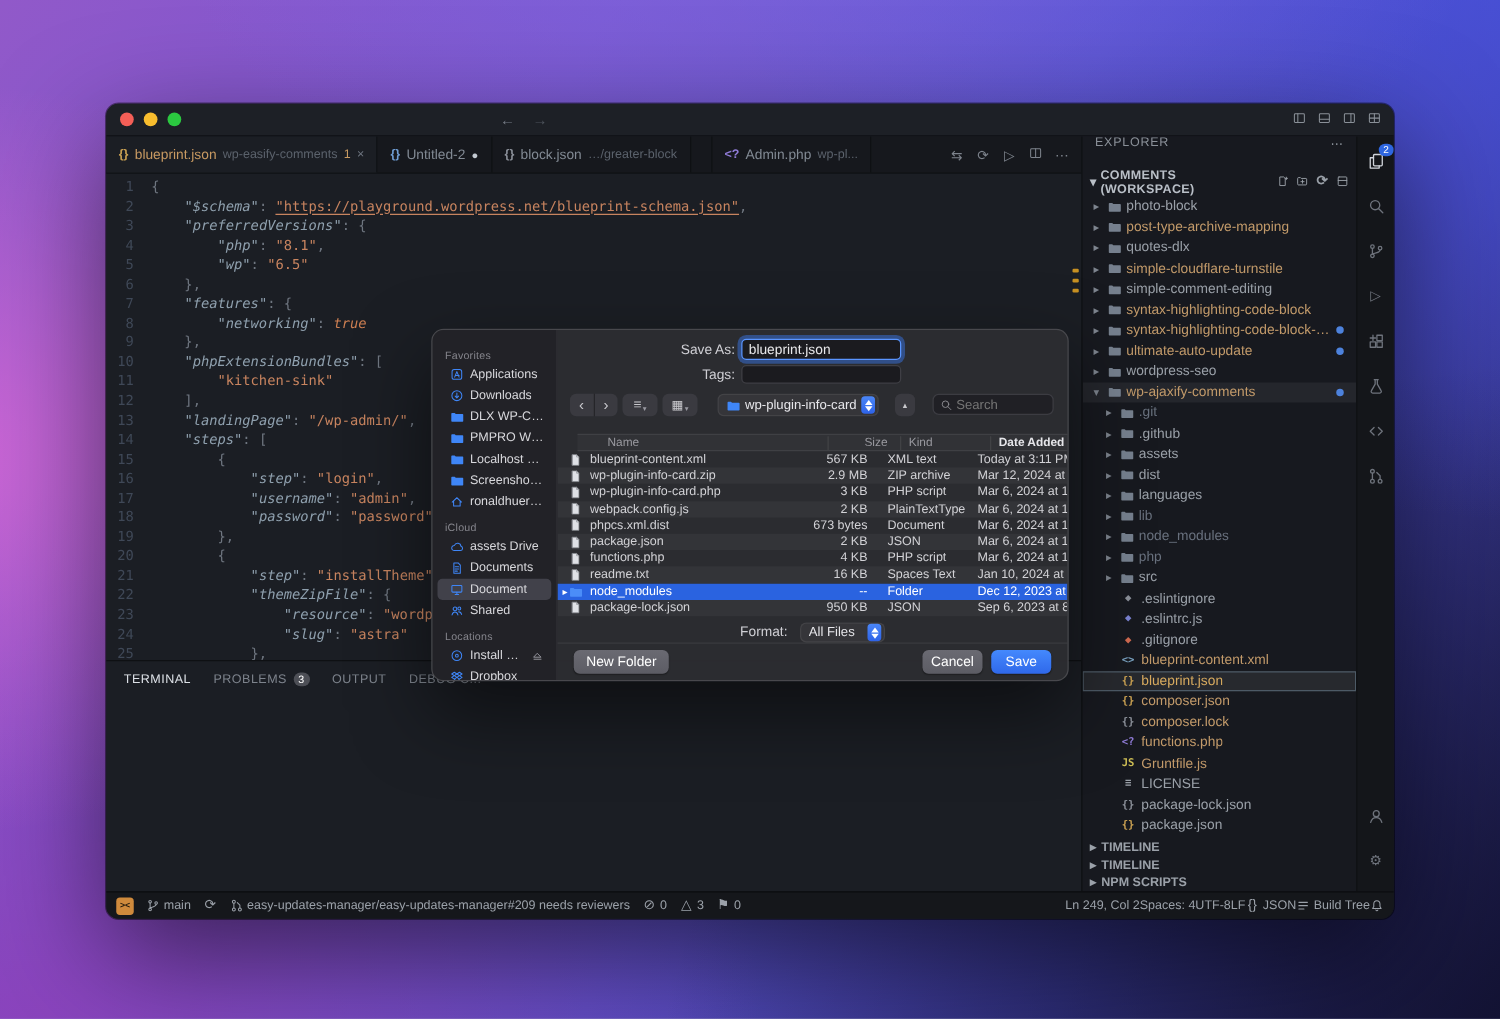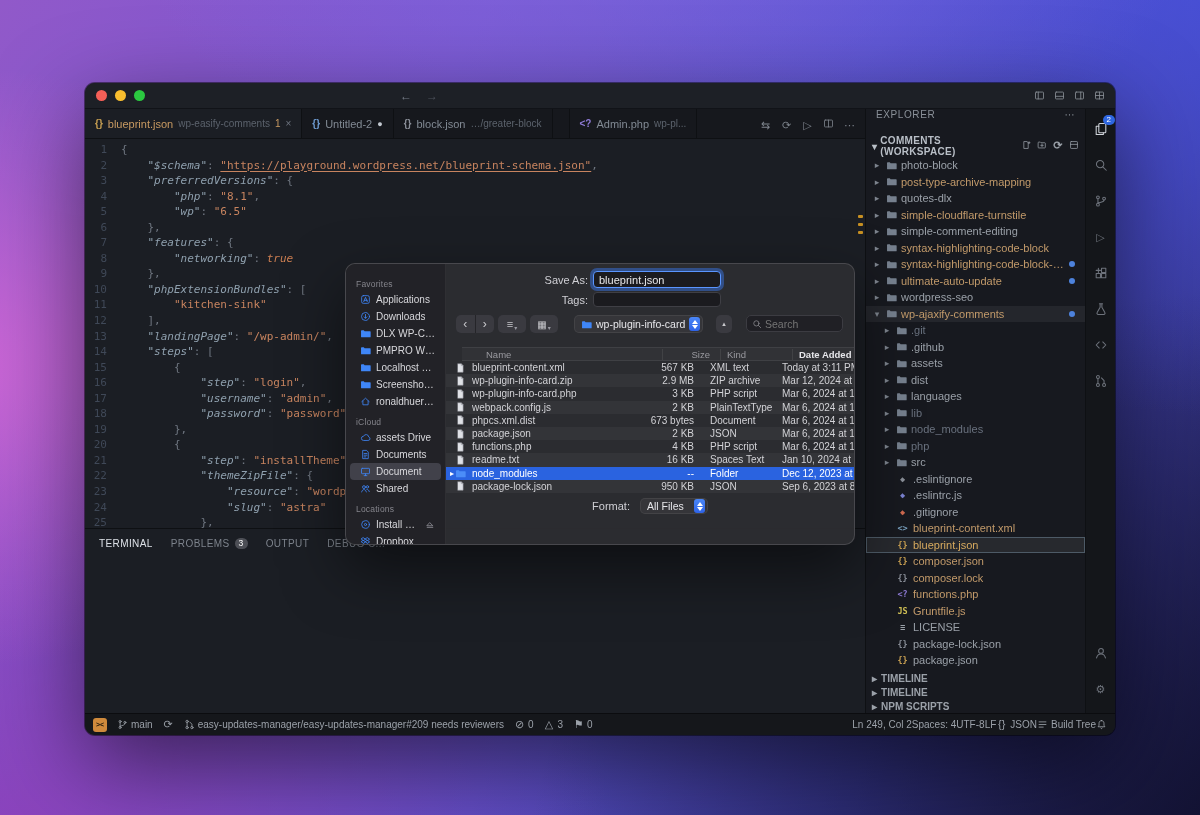--- a/index.html
+++ b/index.html
@@ -1040,16 +1040,23 @@
             <span class="fc fdate">Sep 6, 2023 at 8:1</span>
           </div>
         </div>
       <div class="dlg-format">
         <label class="dlg-label">Format:</label>
         <div class="dd fmt" style="margin-left:5px">
           <span class="dd-label">All Files</span>
           <span class="stepper"></span>
         </div>
       </div>
+      <div class="dlg-bottom">
+        <button class="mbtn btn-newfolder">New Folder</button>
+        <div class="dlg-bottom-right">
+          <button class="mbtn cancel">Cancel</button>
+          <button class="mbtn primary">Save</button>
+        </div>
+      </div>
     </div>
 
   </div>
 </div>
 
 </body></html>

